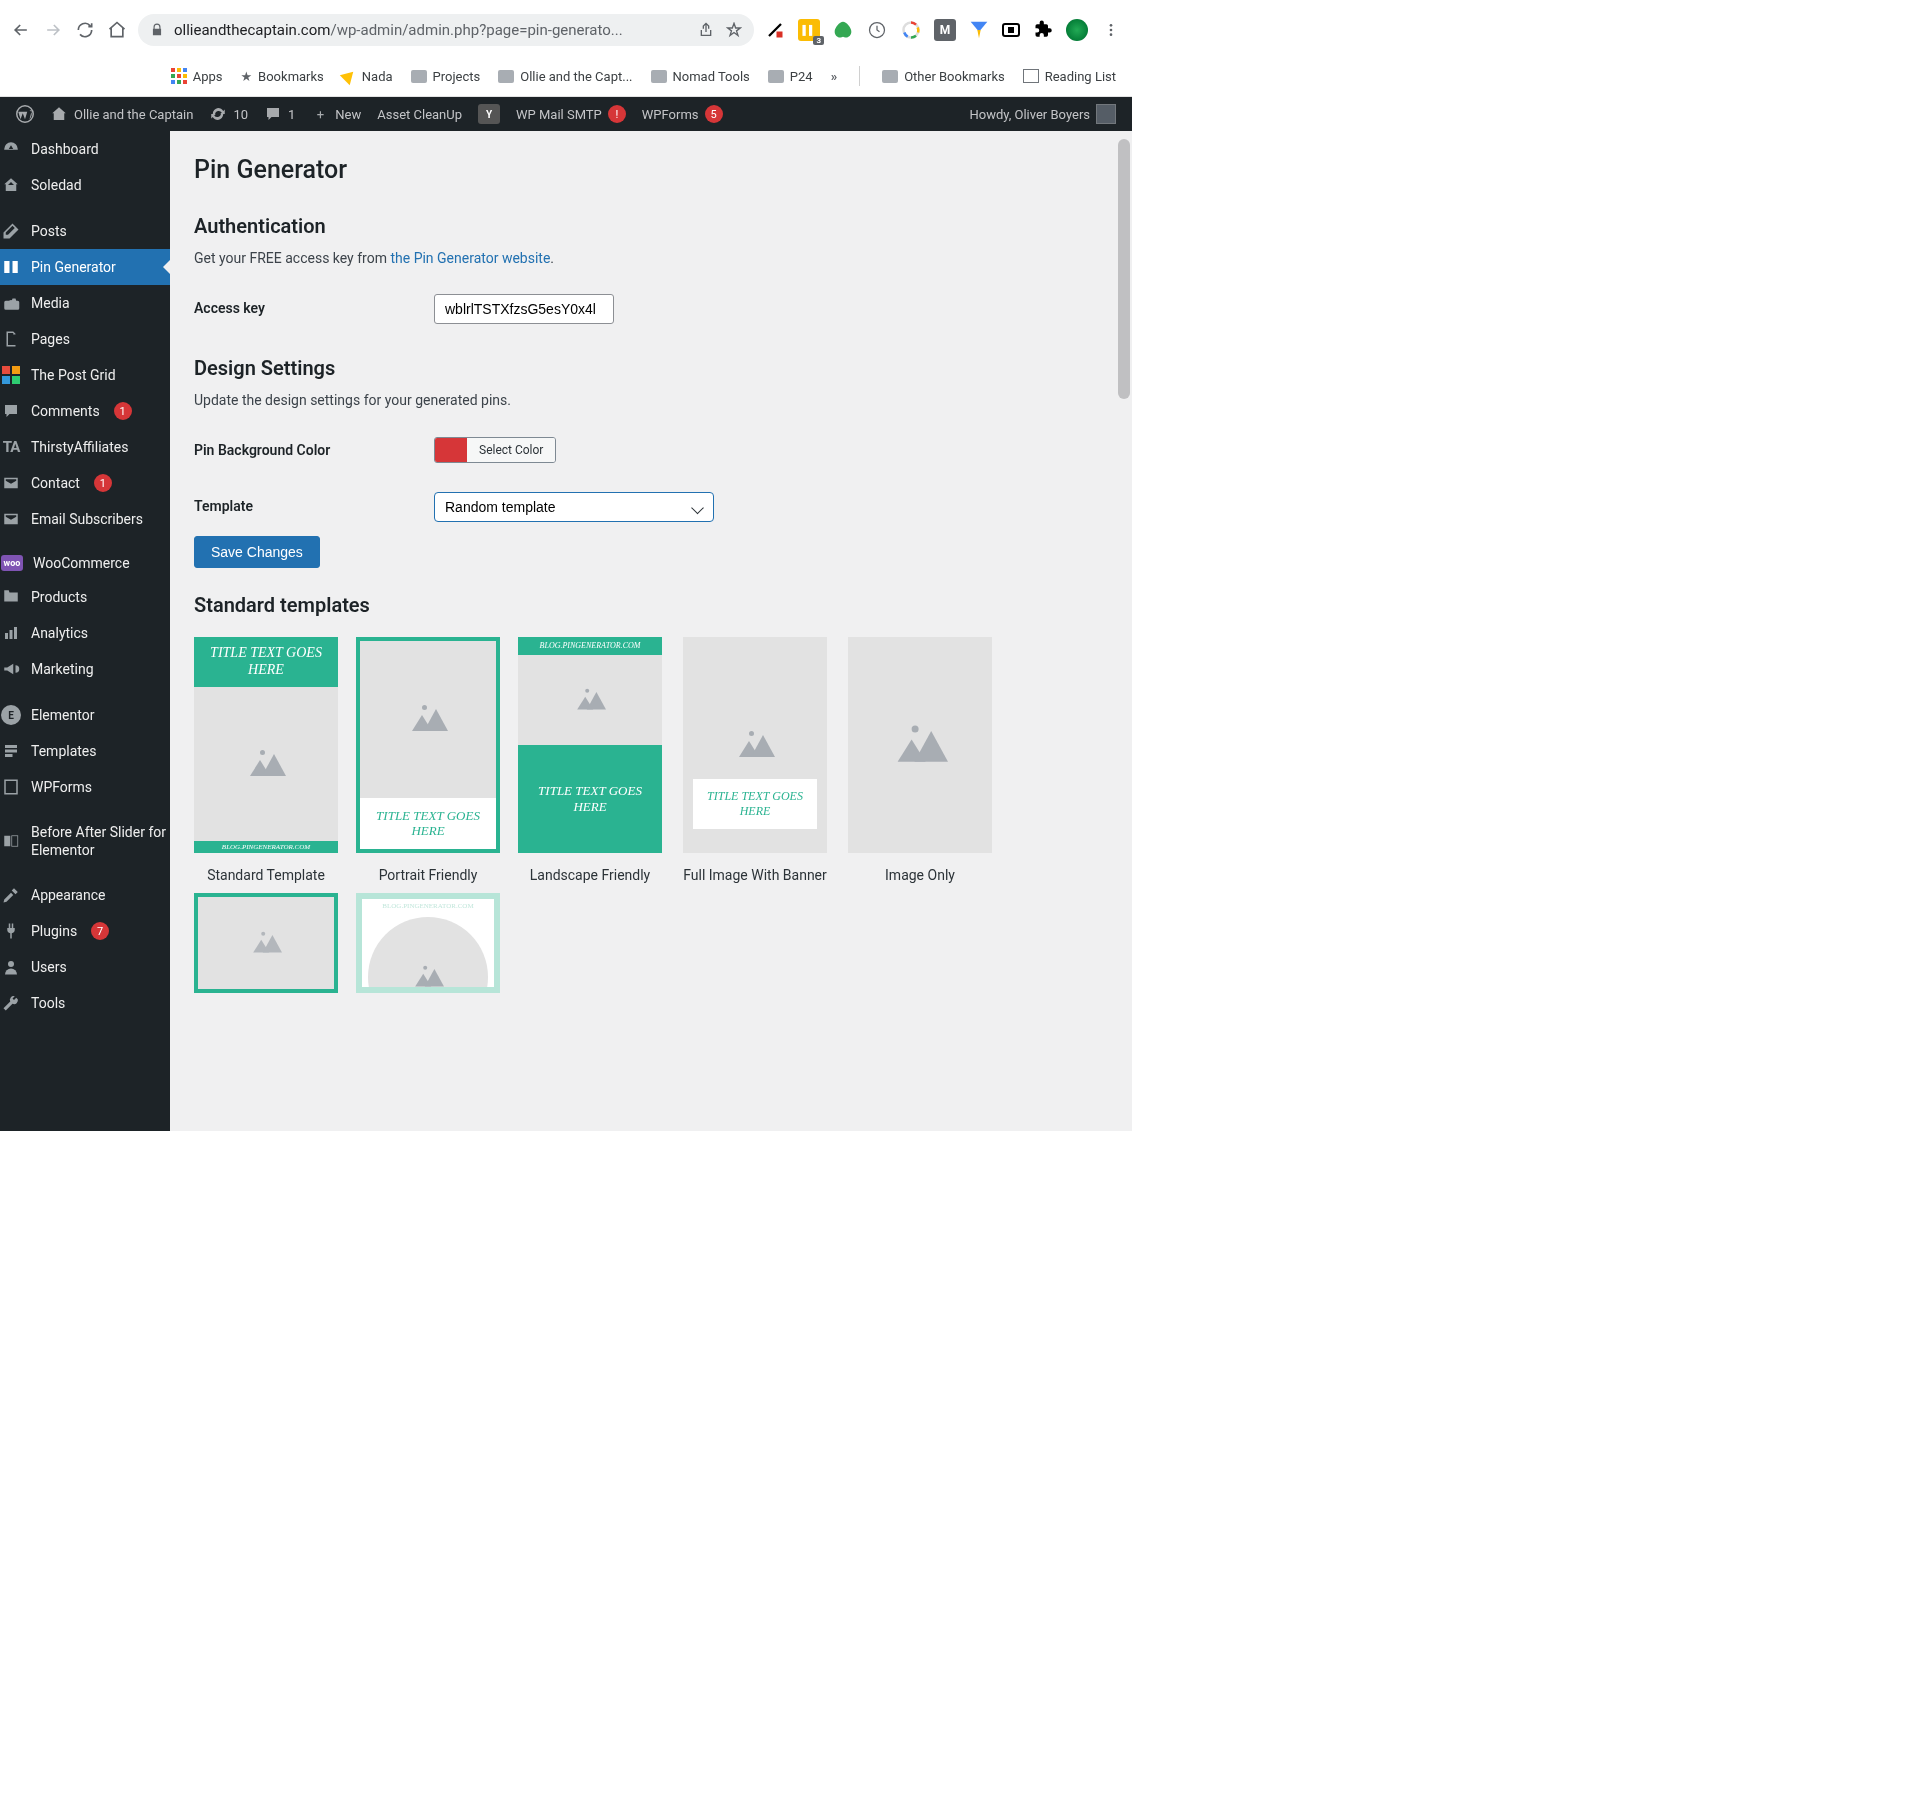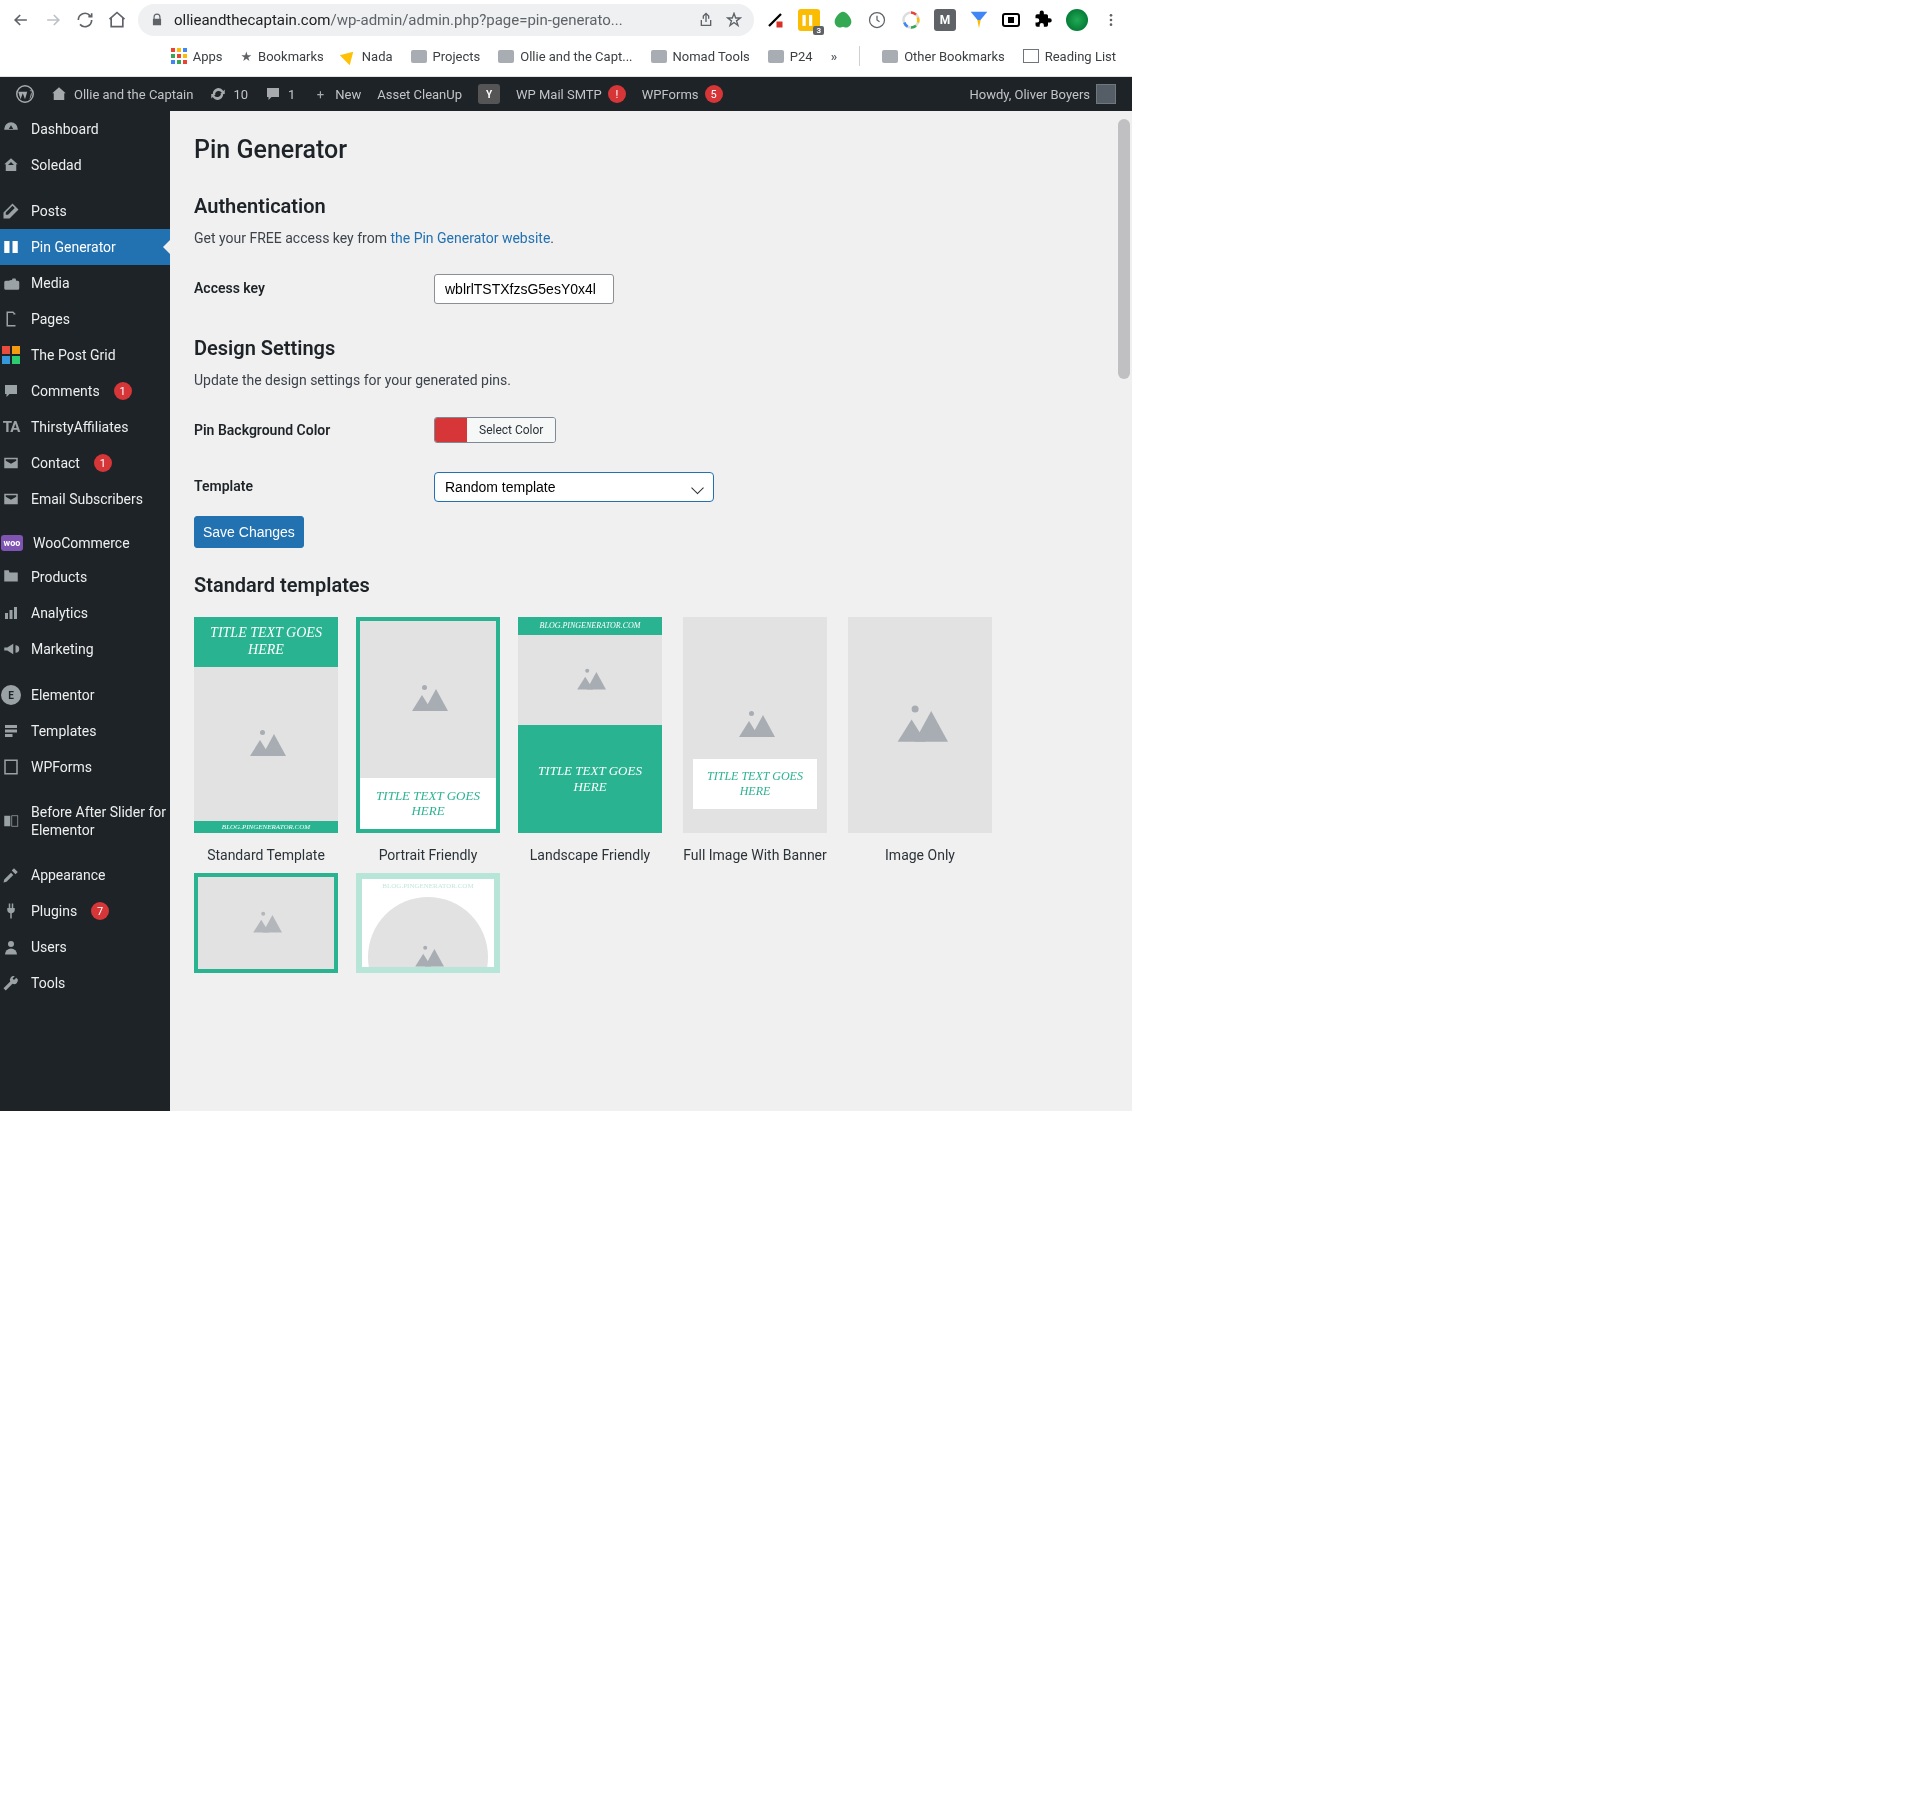--- a/index.html
+++ b/index.html
@@ -1,19 +1,19 @@
 <!DOCTYPE html>
 <html><head>
 <meta charset="utf-8">
 <style>
   * { box-sizing: border-box; margin: 0; padding: 0; }
   body { font-family: -apple-system, BlinkMacSystemFont, "Segoe UI", Roboto, sans-serif; font-size: 13px; background: #fff; width: 1132px; }
   
   .browser-chrome { background: #fff; }
-  .toolbar { display: flex; align-items: center; gap: 10px; padding: 4px 10px; }
+  .toolbar { display: flex; align-items: center; gap: 10px; padding: 14px 10px; }
   .tb-icon { width: 22px; height: 22px; display: flex; align-items: center; justify-content: center; color: #5f6368; cursor: pointer; }
   .tb-icon svg { width: 20px; height: 20px; stroke: currentColor; fill: none; stroke-width: 2; }
   .fwd { color: #bdc1c6; }
   .addressbar { flex: 1; background: #eef0f1; border-radius: 20px; height: 32px; display: flex; align-items: center; padding: 0 12px; color: #5f6368; gap: 10px; }
   .addressbar .lock { width: 14px; height: 14px; }
   .addressbar .url { color: #202124; font-size: 15px; }
   .addressbar .url .path { color: #5f6368; }
   .addressbar .right { margin-left: auto; display: flex; gap: 12px; }
   .ext-row { display: flex; align-items: center; gap: 12px; }
   .ext-item { width: 22px; height: 22px; display: flex; align-items: center; justify-content: center; border-radius: 3px; font-size: 12px; font-weight: bold; }
@@ -62,21 +62,21 @@
   .form-table { border-collapse: collapse; margin-top: 14px; width: 100%; }
   .form-table th { text-align: left; width: 230px; font-weight: 600; font-size: 14px; color: #1d2327; padding: 20px 10px 20px 0; vertical-align: top; }
   .form-table td { padding: 14px 10px; }
   input[type=text] { border: 1px solid #8c8f94; border-radius: 3px; padding: 6px 10px; font-size: 14px; width: 180px; background: #fff; }
   select { border: 1px solid #2271b1; border-radius: 4px; padding: 6px 30px 6px 10px; font-size: 14px; width: 280px; background: #fff; appearance: none; }
   .select-wrap { position: relative; display: inline-block; }
   .select-wrap::after { content: ''; position: absolute; right: 12px; top: 50%; transform: translateY(-40%) rotate(45deg); width: 8px; height: 8px; border-right: 1.5px solid #2c3338; border-bottom: 1.5px solid #2c3338; pointer-events: none; }
   .color-picker { display: flex; border: 1px solid #7e8993; border-radius: 3px; overflow: hidden; width: fit-content; }
   .color-swatch { width: 32px; background: #d63638; }
   .color-btn { background: #f6f7f7; padding: 5px 12px; font-size: 12px; cursor: pointer; color: #2c3338; }
-  .button-primary { background: #2271b1; color: #fff; border: 1px solid #2271b1; border-radius: 3px; padding: 7px 8px; font-size: 14px; cursor: pointer; }
+  .button-primary { background: #2271b1; color: #fff; border: 1px solid #2271b1; border-radius: 3px; padding: 7px 16px; font-size: 14px; cursor: pointer; }
 
   
   .templates { display: flex; flex-wrap: wrap; gap: 18px; margin-top: 20px; }
   .tpl-col { display: flex; flex-direction: column; align-items: center; gap: 14px; width: 144px; }
   .tpl { width: 144px; height: 216px; background: #e2e2e2; display: flex; flex-direction: column; font-family: 'Comic Sans MS', cursive; font-style: italic; position: relative; }
   .tpl .hdr, .tpl .ftr { background: #2ab391; color: #fff; display: flex; align-items: center; justify-content: center; text-align: center; font-size: 12px; padding: 4px 6px; line-height: 1.2; }
   .tpl .img-area { flex: 1; display: flex; align-items: center; justify-content: center; }
   .img-ph { width: 32px; height: 24px; position: relative; }
   .img-ph::before { content: ''; position: absolute; bottom: 0; left: 0; border-left: 10px solid transparent; border-right: 10px solid transparent; border-bottom: 16px solid #a8adb3; }
   .img-ph::after { content: ''; position: absolute; bottom: 0; left: 12px; border-left: 12px solid transparent; border-right: 12px solid transparent; border-bottom: 22px solid #a8adb3; }

